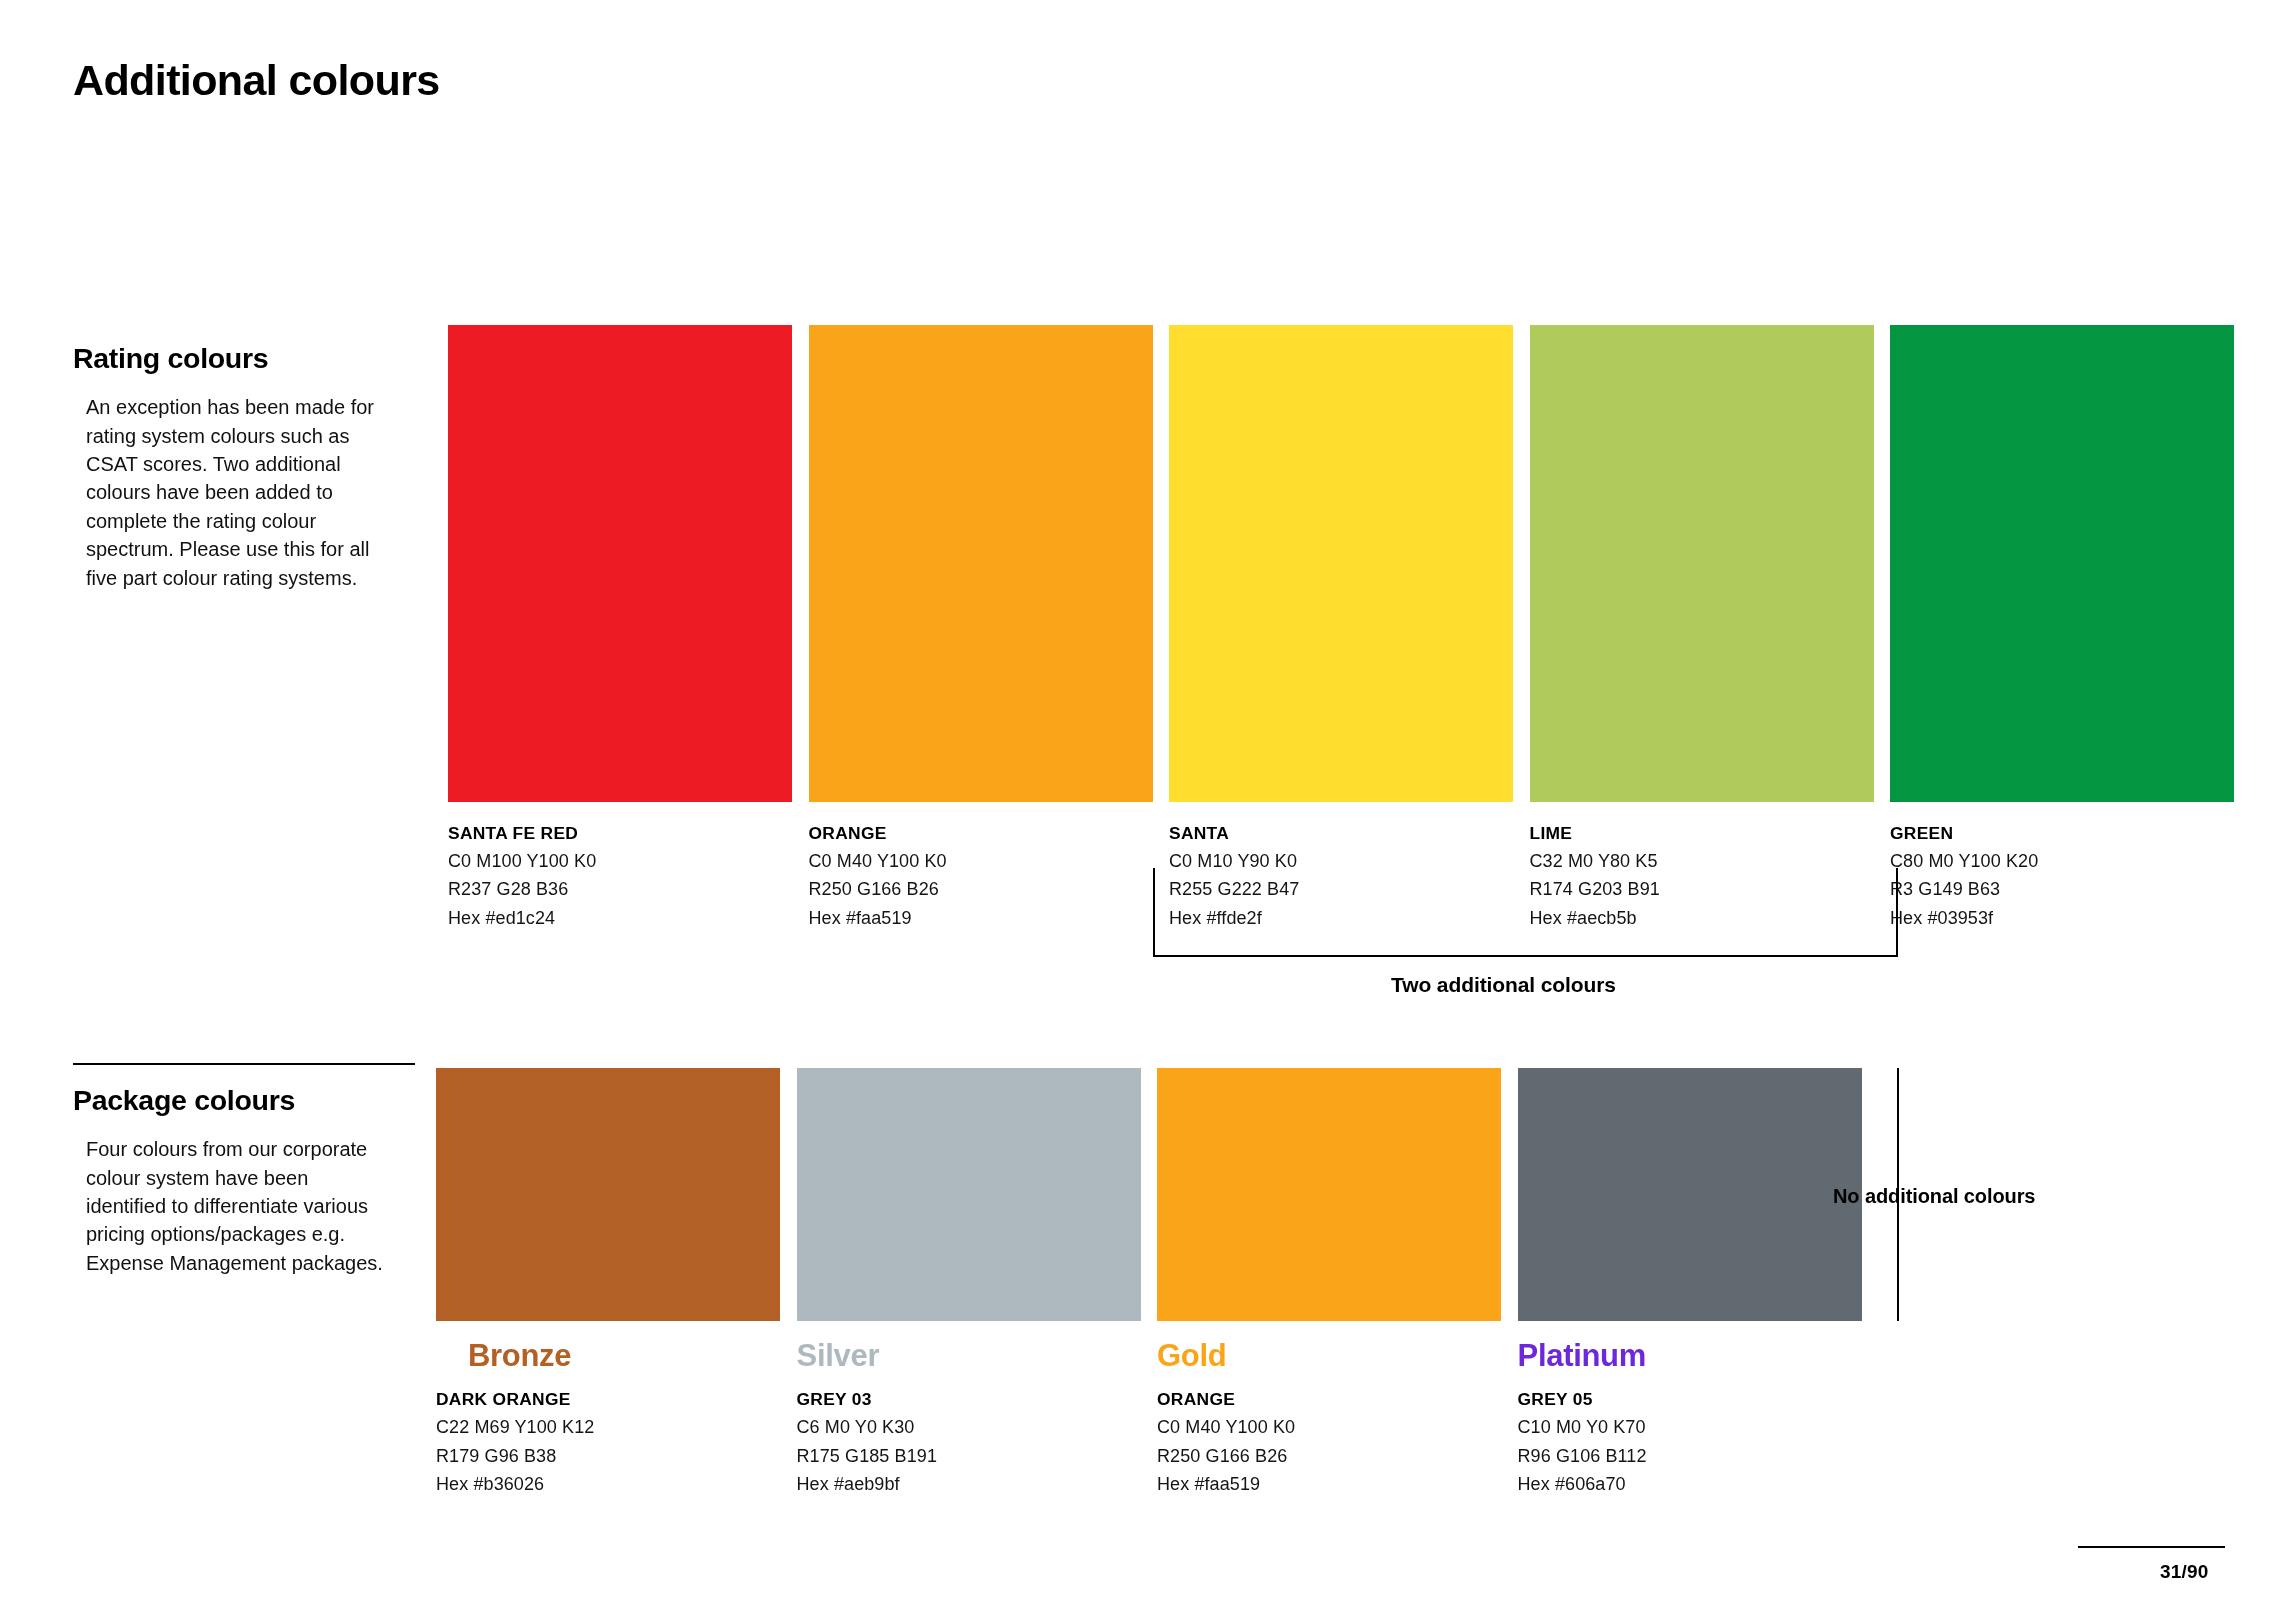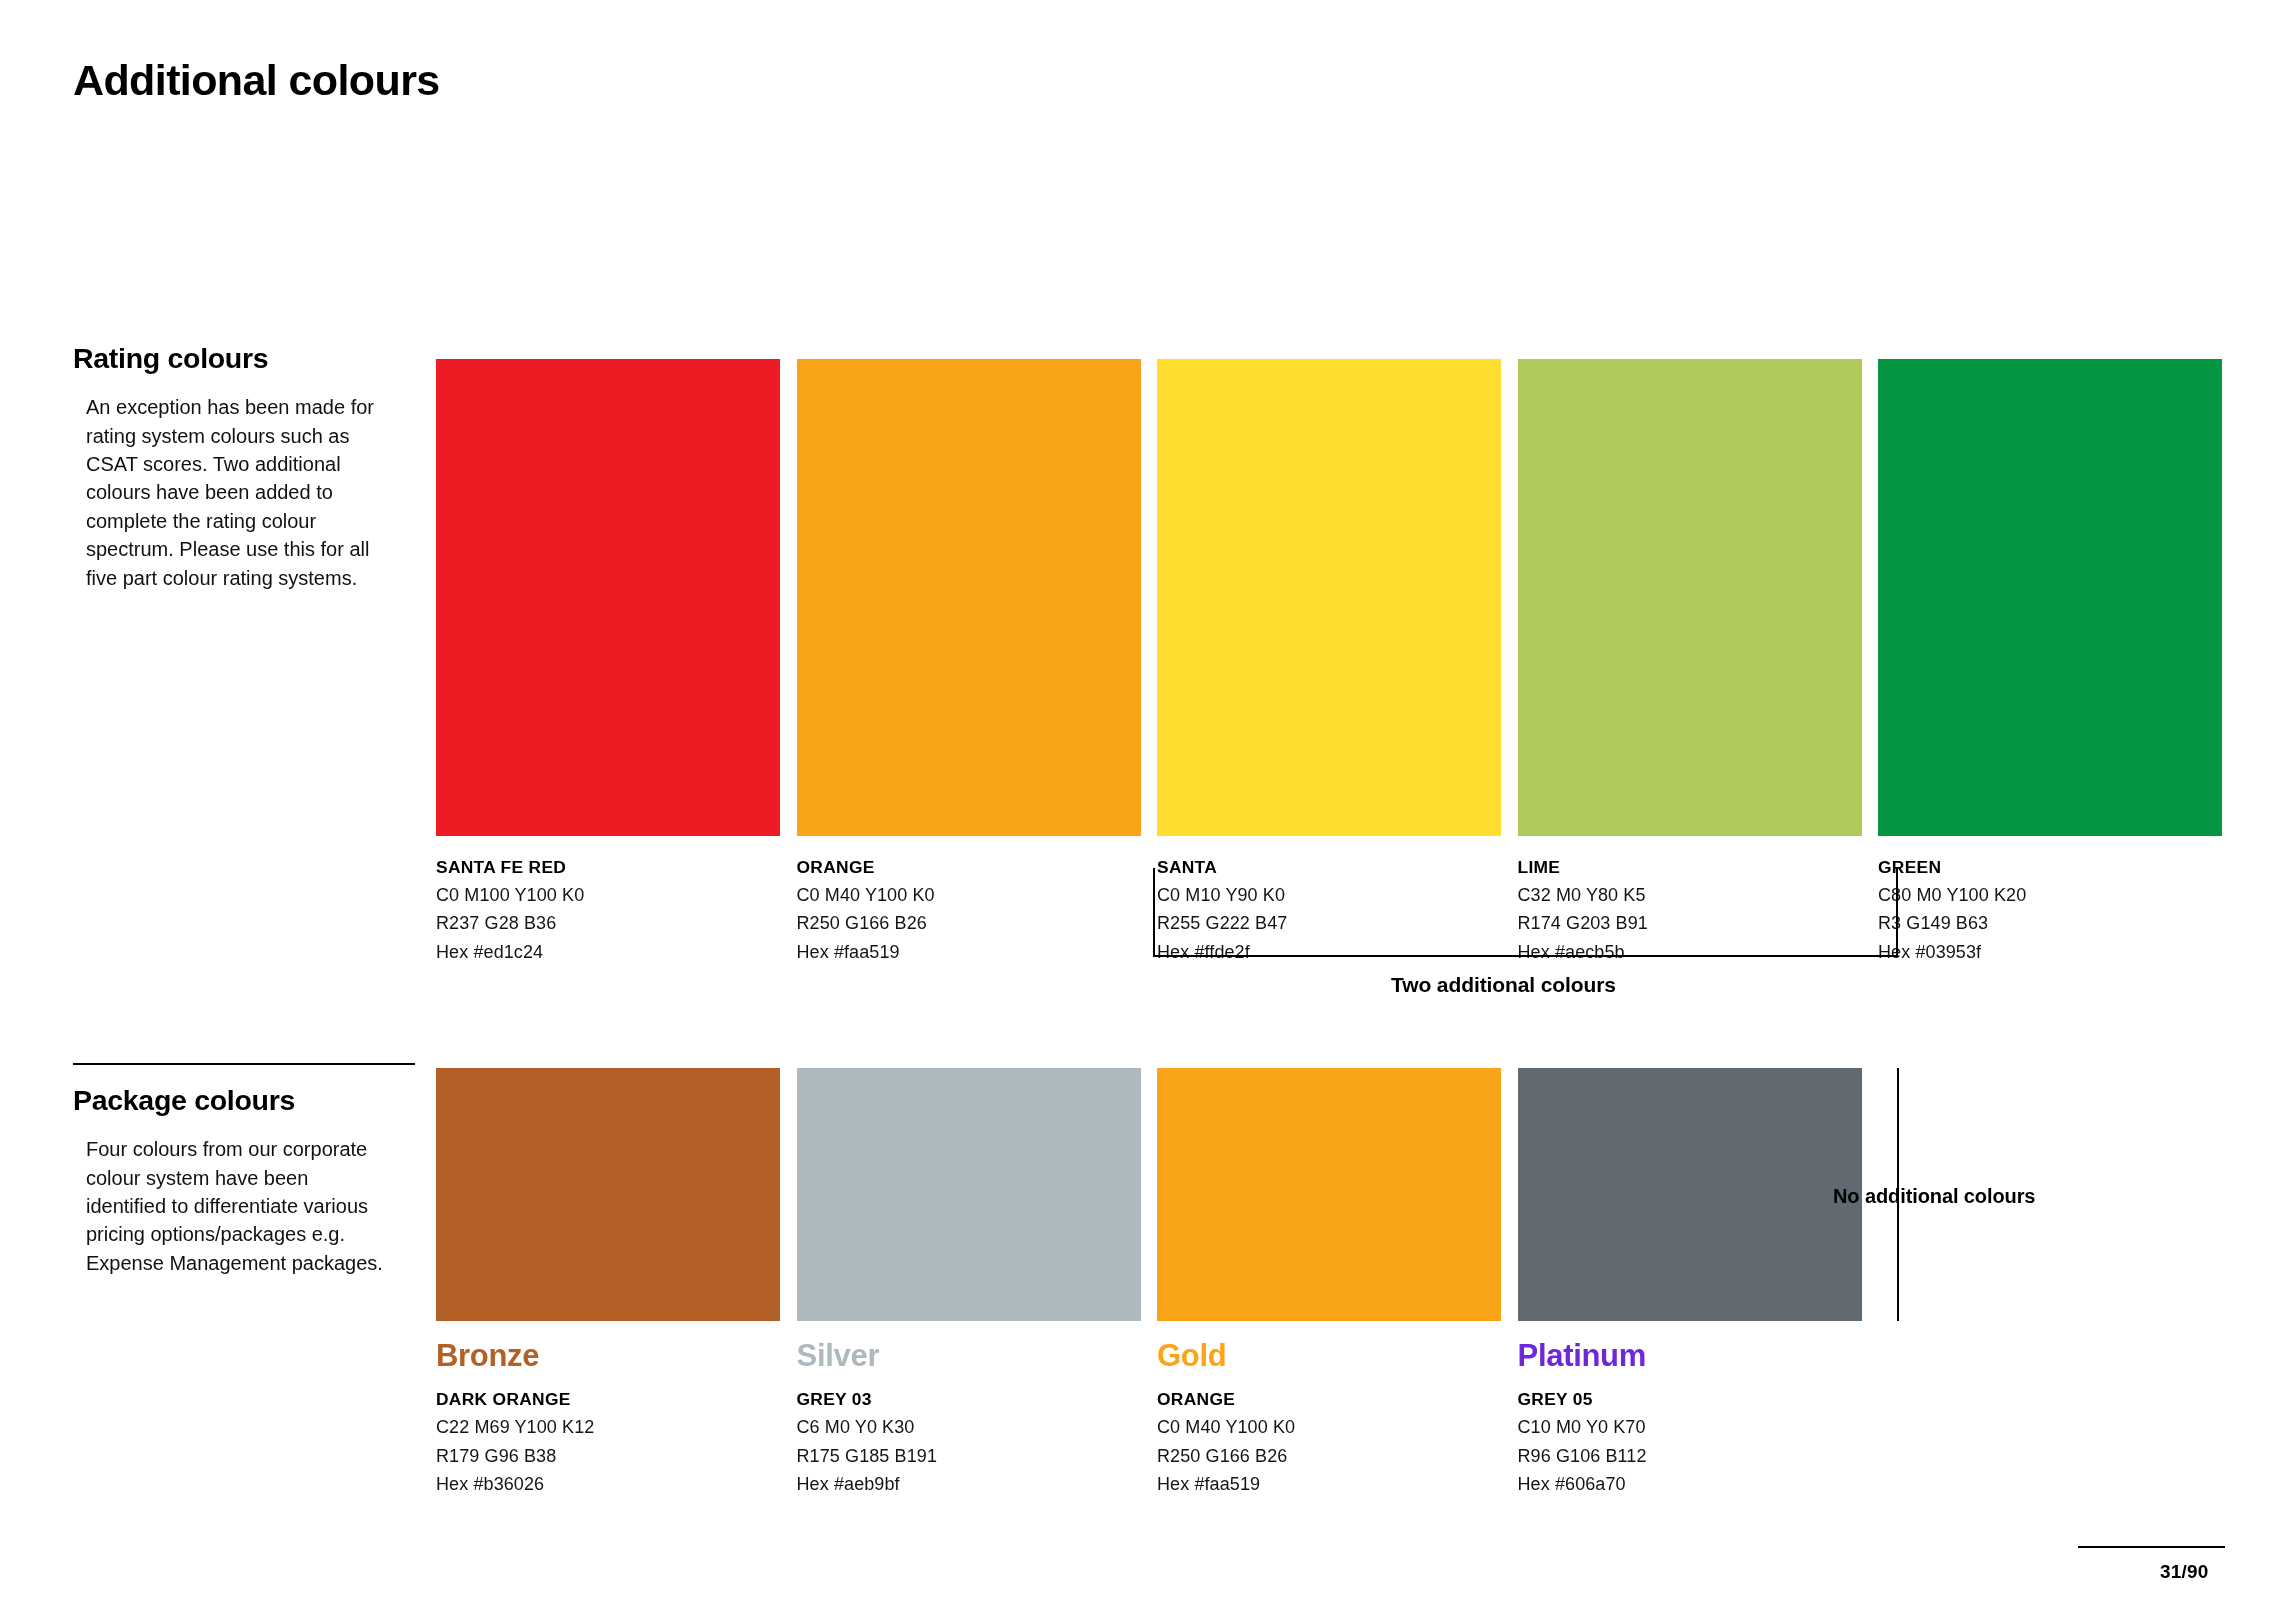--- a/index.html
+++ b/index.html
@@ -150,21 +150,21 @@
 
 <div class="page">
 
   <div class="page-title">Additional colours</div>
 
   <div class="section-rail" style="top:342px;">
     <h2 class="section-heading">Rating colours</h2>
     <p class="section-body">An exception has been made for rating system colours such as CSAT scores. Two additional colours have been added to complete the rating colour spectrum. Please use this for all five part colour rating systems.</p>
   </div>
 
-  <div class="swatch-row" id="rating-row" style="left:436px; top:325px;margin-top:34px;">
+  <div class="swatch-row" id="rating-row" style="left:448px; top:325px;">
       <div class="swatch-cell">
         <div class="swatch-chip" style="height: 477px; background: rgb(237, 28, 36);"></div>
         <div class="swatch-meta" style="margin-top: 18.4px;">
           <div class="swatch-name">SANTA FE RED</div>
           <div class="swatch-line">C0 M100 Y100 K0</div>
           <div class="swatch-line">R237 G28 B36</div>
           <div class="swatch-line">Hex #ed1c24</div>
         </div>
       </div>
       <div class="swatch-cell">
@@ -215,21 +215,21 @@
   <div class="section-rule" style="top:1063px;"></div>
 
   <div class="section-rail" style="top:1084px;">
     <h2 class="section-heading">Package colours</h2>
     <p class="section-body">Four colours from our corporate colour system have been identified to differentiate various pricing options/packages e.g. Expense Management packages.</p>
   </div>
 
   <div class="swatch-row" id="package-row" style="left:436px; top:1068px;">
       <div class="swatch-cell">
         <div class="swatch-chip" style="height: 253px; background: rgb(179, 96, 38);"></div>
-        <div class="swatch-word" style="color: rgb(179, 96, 38);">Bronze</div>
+        <div class="swatch-word" style="color: rgb(179, 96, 38); margin-left: 32px;">Bronze</div>
         <div class="swatch-meta">
           <div class="swatch-name">DARK ORANGE</div>
           <div class="swatch-line">C22 M69 Y100 K12</div>
           <div class="swatch-line">R179 G96 B38</div>
           <div class="swatch-line">Hex #b36026</div>
         </div>
       </div>
       <div class="swatch-cell">
         <div class="swatch-chip" style="height: 253px; background: rgb(174, 185, 191);"></div>
         <div class="swatch-word" style="color: rgb(174, 185, 191);">Silver</div>

